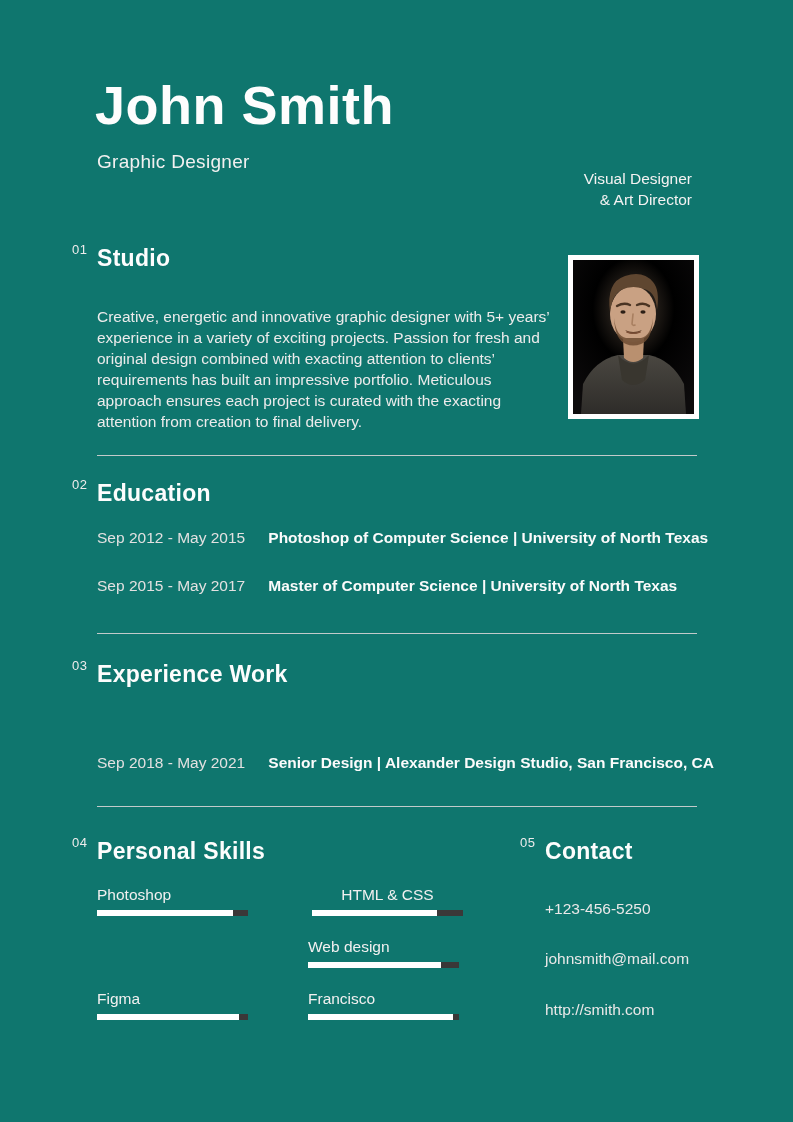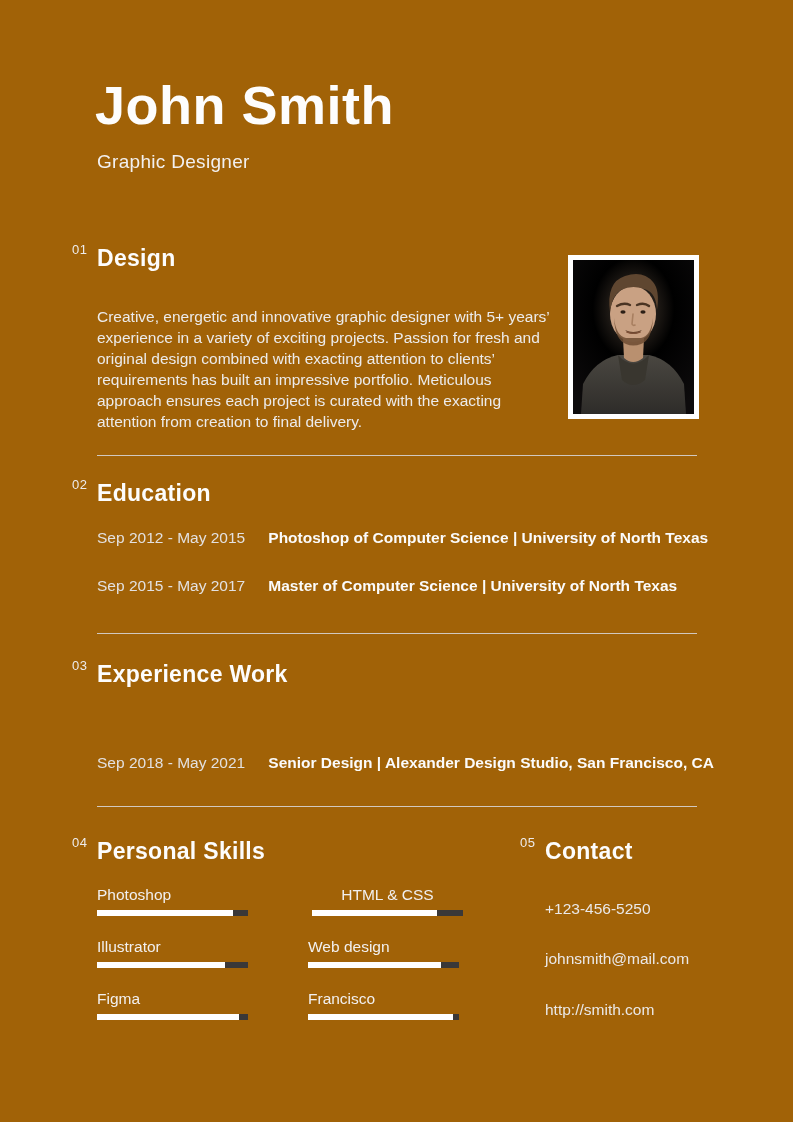--- a/index.html
+++ b/index.html
@@ -1,19 +1,19 @@
 <!DOCTYPE html>
 <html><head>
 <meta charset="utf-8">
 <style>
   html,body{margin:0;padding:0;background:#201e1e;}
   .page{
     position:relative;
     width:793px;height:1122px;
-    background:#a16207;
+    background:#0f766e;
     font-family:"Liberation Sans", sans-serif;
     color:#ffffff;
     overflow:hidden;
   }
   .abs{position:absolute;}
   
   .name{
     left:95px;top:78px;
     font-size:54px;font-weight:800;letter-spacing:.5px;
     color:#fdfdfd;line-height:1;
@@ -64,24 +64,28 @@
   
   .contact-item{left:545px;font-size:15.5px;color:#eae8e8;}
 </style>
 </head>
 <body>
 
 <div class="page">
 
   <div class="abs name">John Smith</div>
   <div class="abs role">Graphic Designer</div>
+  <div class="abs tagline">
+    <div>Visual Designer</div>
+    <div>&amp; Art Director</div>
+  </div>
 
   <div class="abs sec-head" style="left:97px;top:245px;">
     <span class="sec-num">01</span>
-    <span class="sec-title">Design</span>
+    <span class="sec-title">Studio</span>
   </div>
   <div class="abs profile-body">Creative, energetic and innovative graphic designer with 5+ years’ experience in a variety of exciting projects. Passion for fresh and original design combined with exacting attention to clients’ requirements has built an impressive portfolio. Meticulous approach ensures each project is curated with the exacting attention from creation to final delivery.</div>
 
   <div class="abs photo-frame">
     <svg viewBox="0 0 121 154">
       <defs>
         <radialGradient id="pbg" cx="50%" cy="32%" r="75%">
           <stop offset="0%" stop-color="#4a3e33"></stop>
           <stop offset="45%" stop-color="#2a231"></stop>
           <stop offset="100%" stop-color="#0d0b0c"></stop>
@@ -149,26 +153,20 @@
     <span class="sec-num">04</span>
     <span class="sec-title">Personal Skills</span>
   </div>
 
   <div class="abs skill" style="left:97px;top:886px;">
     <div class="skill-label">Photoshop</div>
     <div class="bar">
         <div class="fill" style="width: 90%;"></div>
       </div>
   </div>
-  <div class="abs skill" style="left:97px;top:938px;">
-    <div class="skill-label">Illustrator</div>
-    <div class="bar">
-        <div class="fill" style="width: 85%;"></div>
-      </div>
-  </div>
   <div class="abs skill" style="left:97px;top:990px;">
     <div class="skill-label">Figma</div>
     <div class="bar">
         <div class="fill" style="width: 94%;"></div>
       </div>
   </div>
 
   <div class="abs skill" style="left:312px;top:886px;text-align:center;">
     <div class="skill-label">HTML &amp; CSS</div>
     <div class="bar">

